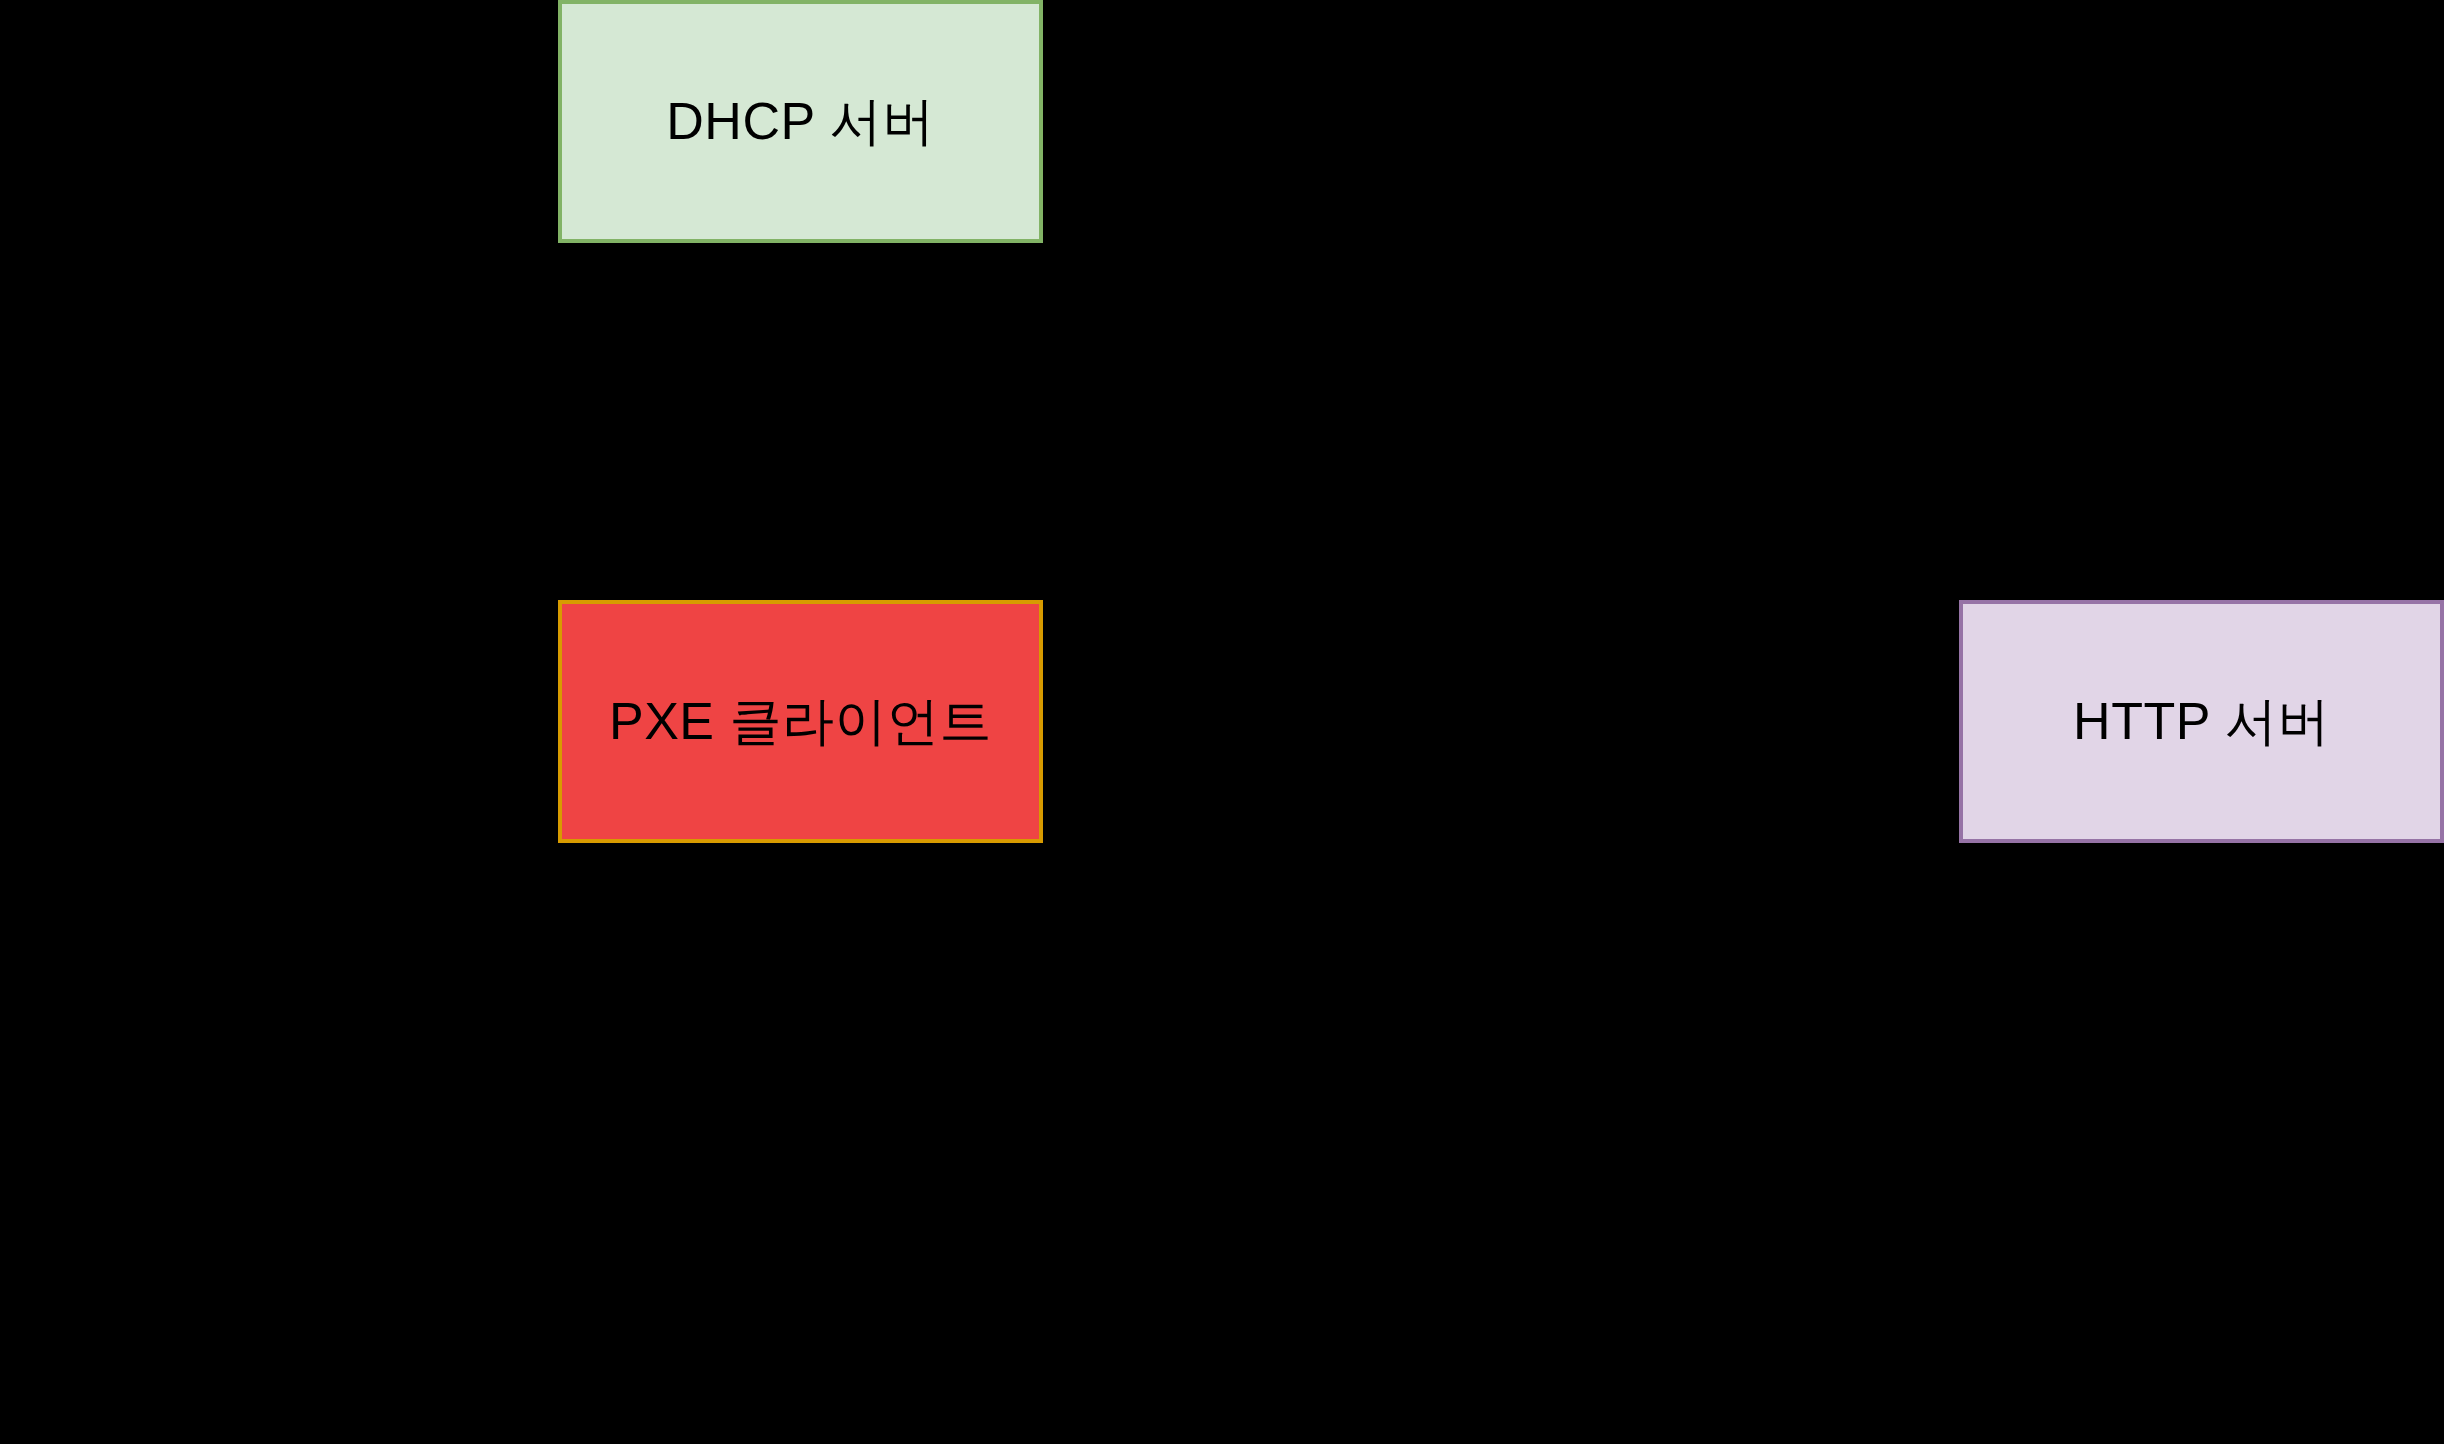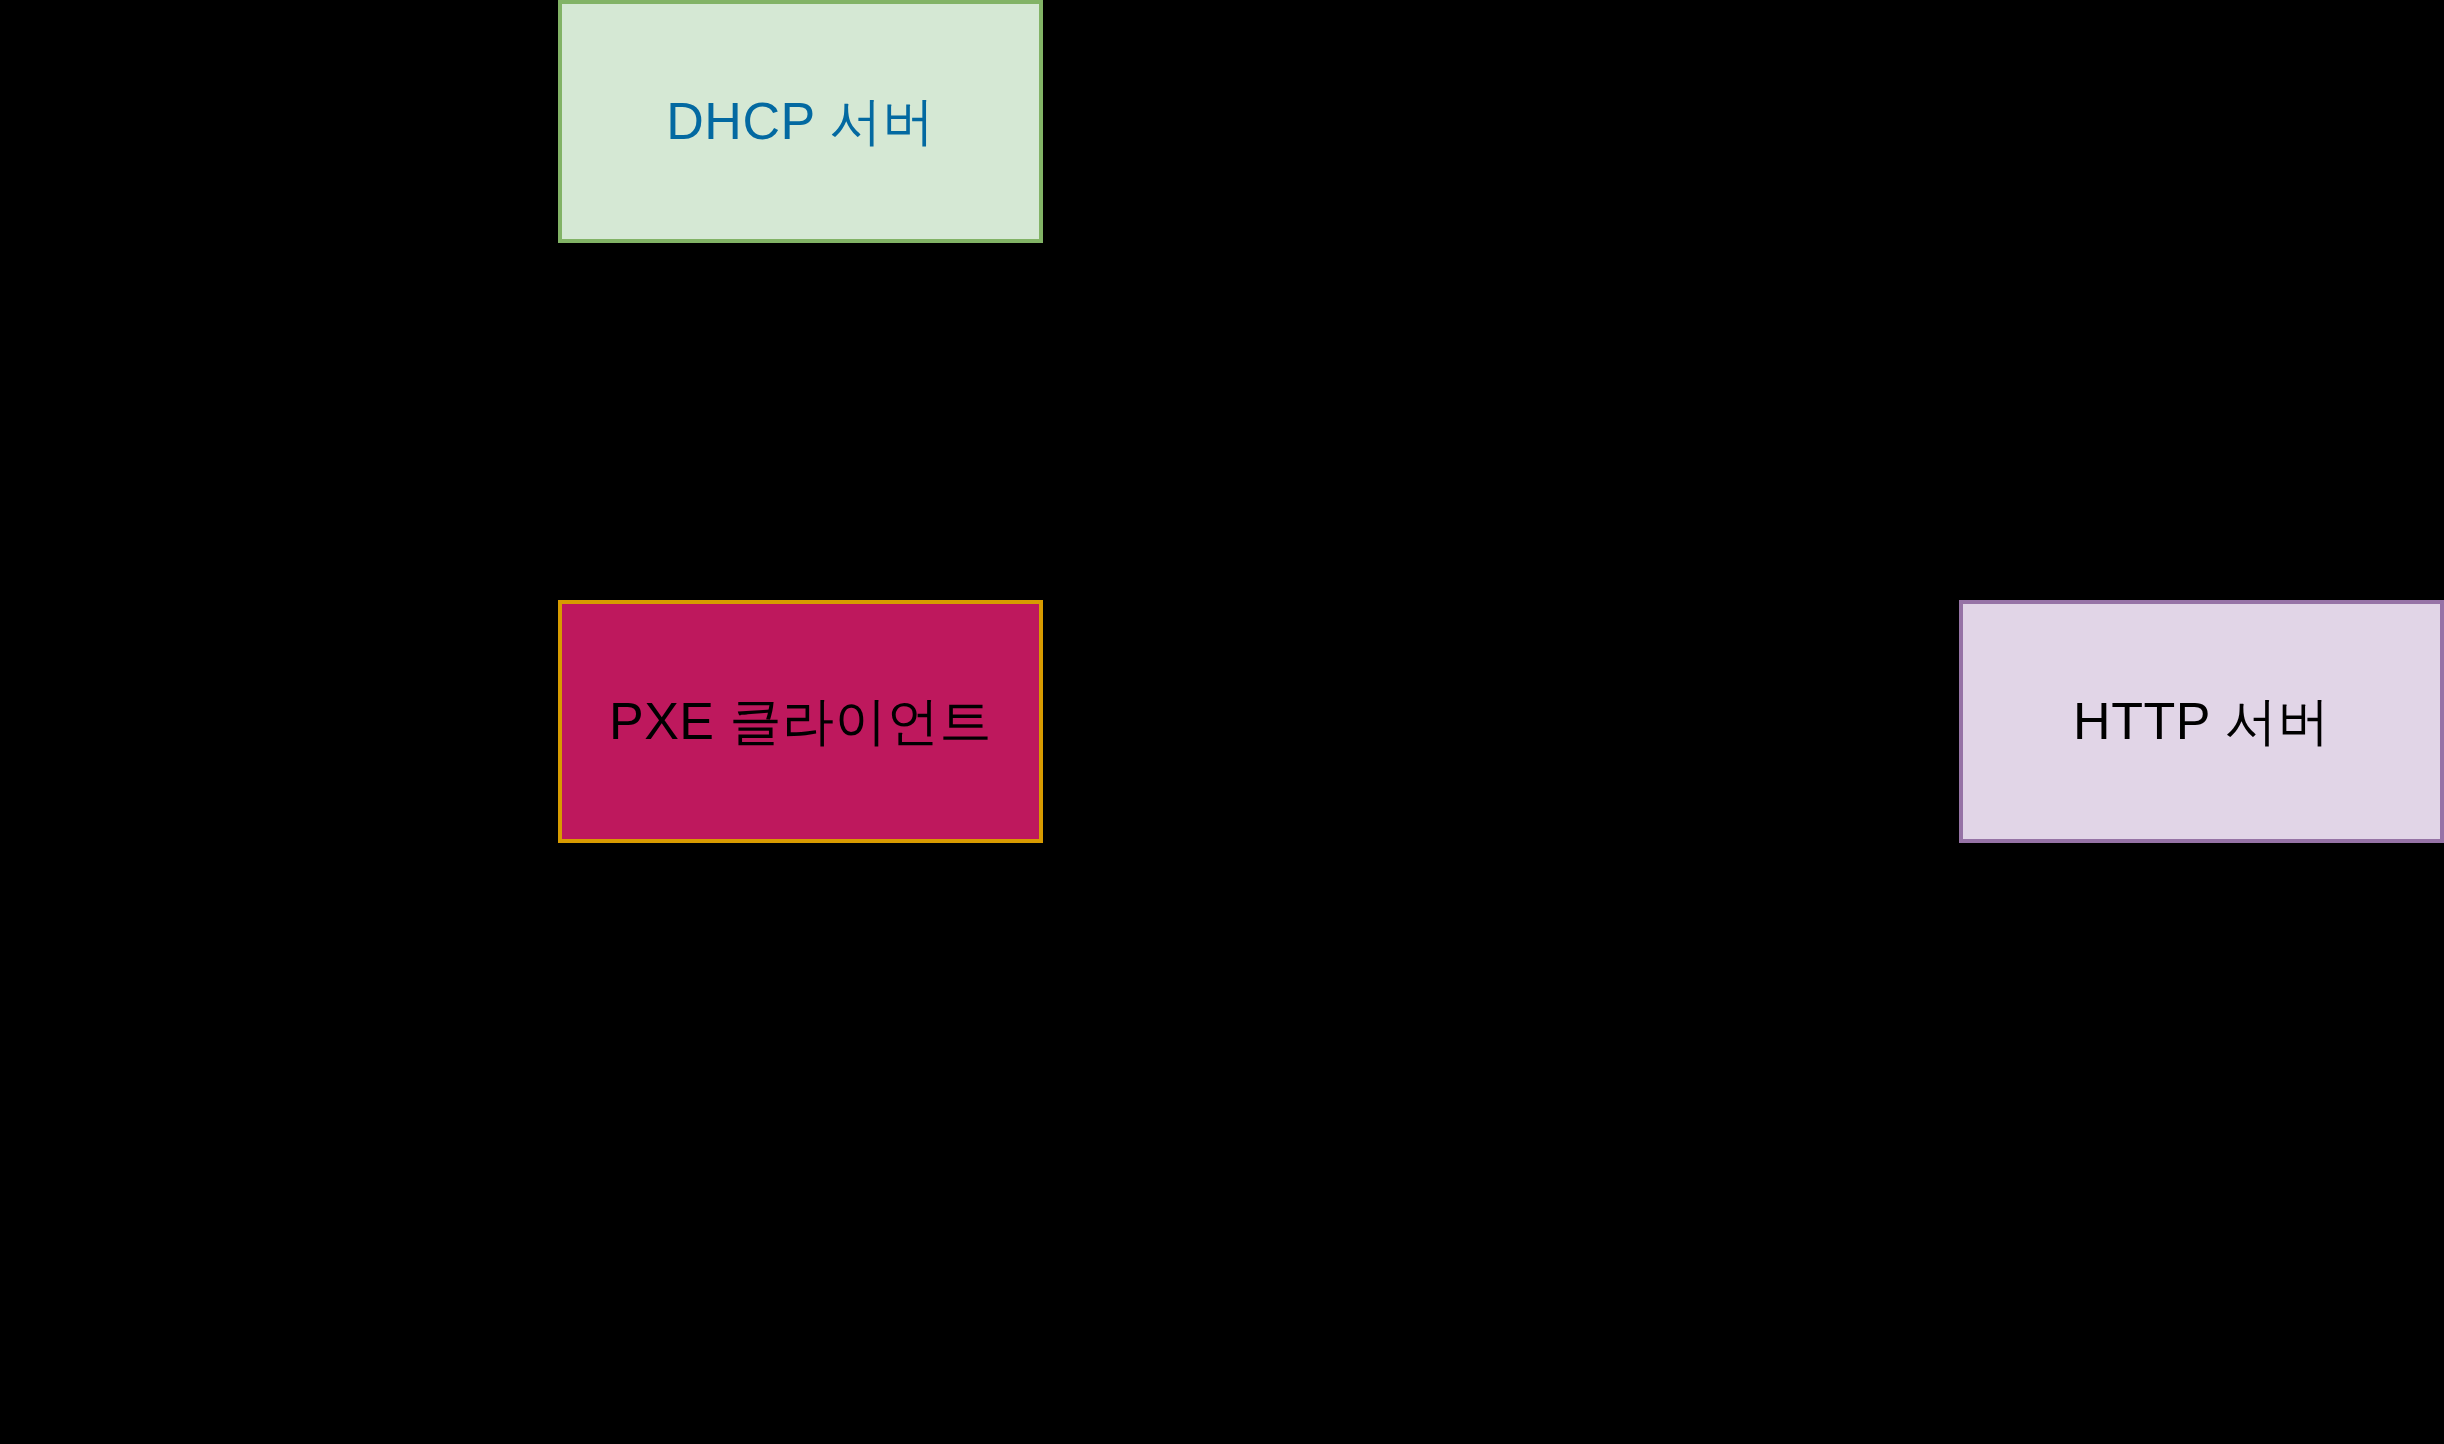--- a/index.html
+++ b/index.html
@@ -38,24 +38,24 @@
   .node-pxe  { left: 558px; top: 600px;  width: 485px; height: 243px; }
   .node-http { left: 1959px; top: 600px; width: 485px; height: 243px; align-items: center; }
   .node-tftp { left: 558px; top: 1204px; width: 485px; height: 240px; }
 </style>
 </head>
 <body style="background-color: rgb(0, 0, 0);">
 
 <div class="canvas" style="background-color: rgb(0, 0, 0);">
 
   <div class="node node-dhcp" style="background-color: rgb(213, 232, 212); border-color: rgb(130, 179, 102);">
-    <span class="label" style="color: #0369a1;">DHCP 서버</span>
+    <span class="label" style="color: #000000;">DHCP 서버</span>
   </div>
 
-  <div class="node node-pxe" style="background-color: #be185d; border-color: rgb(215, 155, 0);">
+  <div class="node node-pxe" style="background-color: #ef4444; border-color: rgb(215, 155, 0);">
     <span class="label" style="color: rgb(0, 0, 0);">PXE 클라이언트</span>
   </div>
 
   <div class="node node-http" style="background-color: rgb(225, 213, 231); border-color: rgb(150, 115, 166);">
     <span class="label" style="color: rgb(0, 0, 0);">HTTP 서버</span>
   </div>
 
 
 </div>
 

